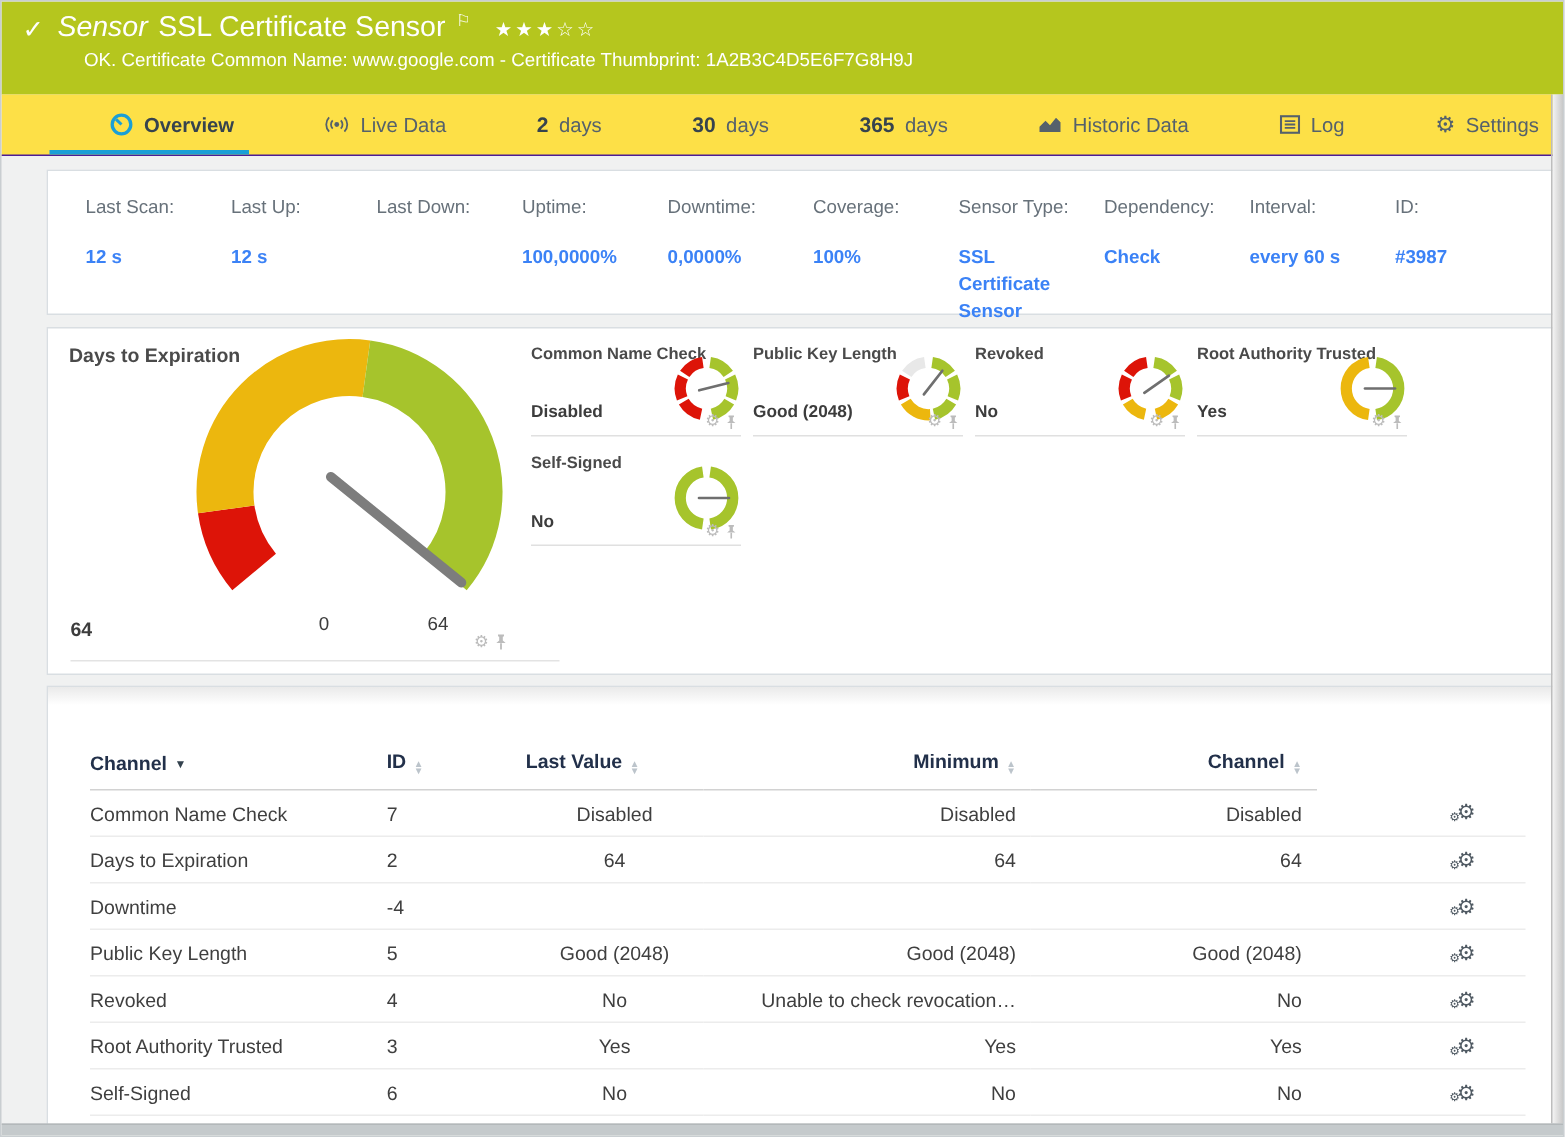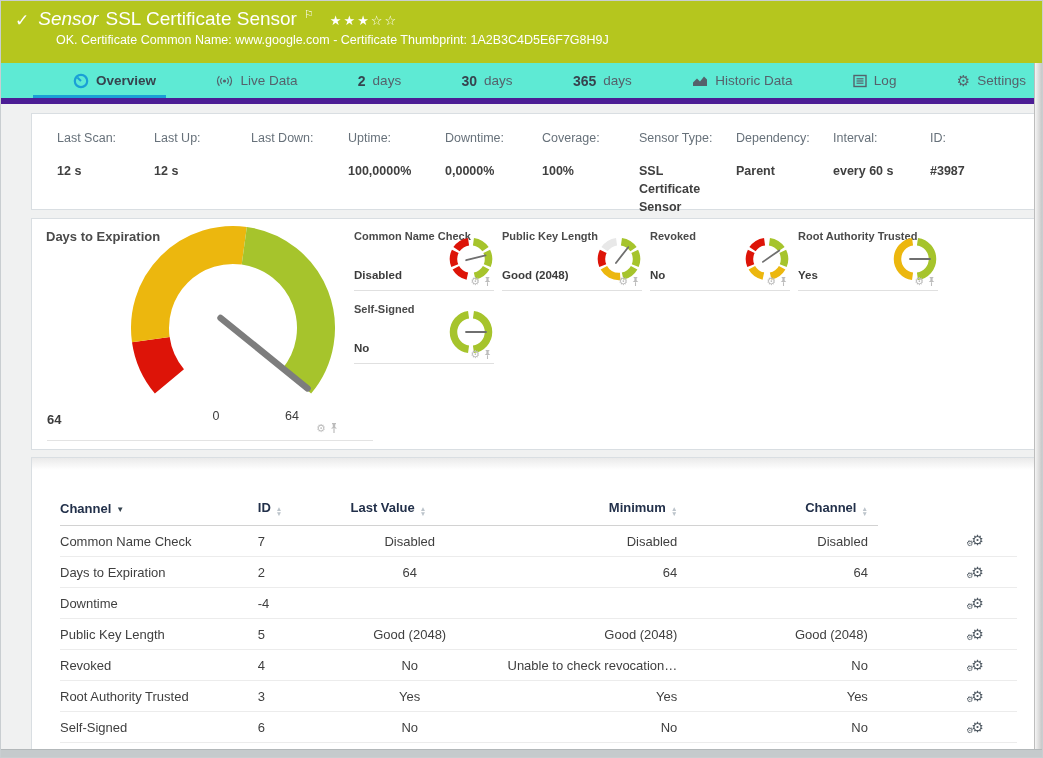--- a/index.html
+++ b/index.html
@@ -11,40 +11,40 @@
   .hdr{position:absolute; left:0; top:0; width:100%; height:62px; background:var(--header-bg); color:#fff;}
   .hdr-row1{display:flex; align-items:baseline; padding:7px 0 0 14px;}
   .chk{font-size:17px; font-weight:bold; margin-right:9px; position:relative; top:1px;}
   .kicker{font-style:italic; font-size:19px;}
   .hdr-title{font-size:19px; margin-left:7px;}
   .flagicon{font-size:11px; margin-left:7px; position:relative; top:-7px; cursor:pointer;}
   .stars{margin-left:16px; font-size:13px; letter-spacing:2px; cursor:pointer;}
   .hdr-row2{margin:3px 0 0 55px; font-size:12.5px;}
 
   
-  .tabs{position:absolute; left:0; top:62px; width:1035px; height:41px; background:#5eead4;
+  .tabs{position:absolute; left:0; top:62px; width:1035px; height:41px; background:#fde047;
         display:flex; align-items:flex-start; justify-content:space-between;
-        padding:0 10px 0 72px; border-bottom:6px solid #4c1d95;}
+        padding:0 10px 0 72px; border-bottom:1px solid #4c1d95;}
   .tab{position:relative; display:flex; align-items:center; height:100%; gap:7px;
        font-size:13.5px; color:#55616b; cursor:pointer; white-space:nowrap;}
   .tab.active{color:#36434e; font-weight:bold;}
   .tab.active::after{content:""; position:absolute; left:-40px; right:-10px; bottom:0; height:3px; background:var(--accent);}
   .tab .num{font-weight:bold; color:#36434e; font-size:14px;}
   .tab .unit{color:#55616b;}
   .ticon{flex:0 0 auto;}
   .geartxt{font-size:15px; line-height:1; color:#55616b;}
 
   
   .panel{position:absolute; background:#fff; border:1px solid #d9dee2;}
 
   
   .info{left:30px; top:112px; width:1005px; height:97px; display:flex; padding:17px 0 0 25px;}
   .info-col{width:97px; padding-right:10px;}
   .ilabel{font-size:12.5px; color:#67717a; margin-bottom:17px;}
-  .ivalue{font-size:12.5px; color:#404040; font-weight:bold; line-height:1.45;}
+  .ivalue{font-size:12.5px; color:#3b82f6; font-weight:bold; line-height:1.45;}
 
   
   .gaugepanel{left:30px; top:217px; width:1005px; height:232px;}
   .gtitle{position:absolute; left:14px; top:10px; font-size:13px; font-weight:bold; color:#4a4a4a;}
   .biggauge{position:absolute; left:66px; top:4px;}
   .gmin,.gmax{position:absolute; top:190px; width:24px; text-align:center; font-size:12.5px; color:#3c3c3c;}
   .gmin{left:172px;} .gmax{left:248px;}
   .gval{position:absolute; left:15px; top:193px; font-size:13px; font-weight:bold; color:#3c3c3c;}
   .cellicons{display:inline-flex; align-items:flex-end; gap:3px; color:#bcbcbc; font-size:11px; line-height:1; cursor:pointer;}
   .bigicons{position:absolute; left:284px; top:203px;}
@@ -171,21 +171,21 @@
     <div class="info-col">
       <div class="ilabel">Coverage:</div>
       <div class="ivalue">100%</div>
     </div>
     <div class="info-col">
       <div class="ilabel">Sensor Type:</div>
       <div class="ivalue">SSL Certificate Sensor</div>
     </div>
     <div class="info-col">
       <div class="ilabel">Dependency:</div>
-      <div class="ivalue">Parent</div>
+      <div class="ivalue">Check</div>
     </div>
     <div class="info-col">
       <div class="ilabel">Interval:</div>
       <div class="ivalue">every 60 s</div>
     </div>
     <div class="info-col">
       <div class="ilabel">ID:</div>
       <div class="ivalue">#3987</div>
     </div>
   </section>

